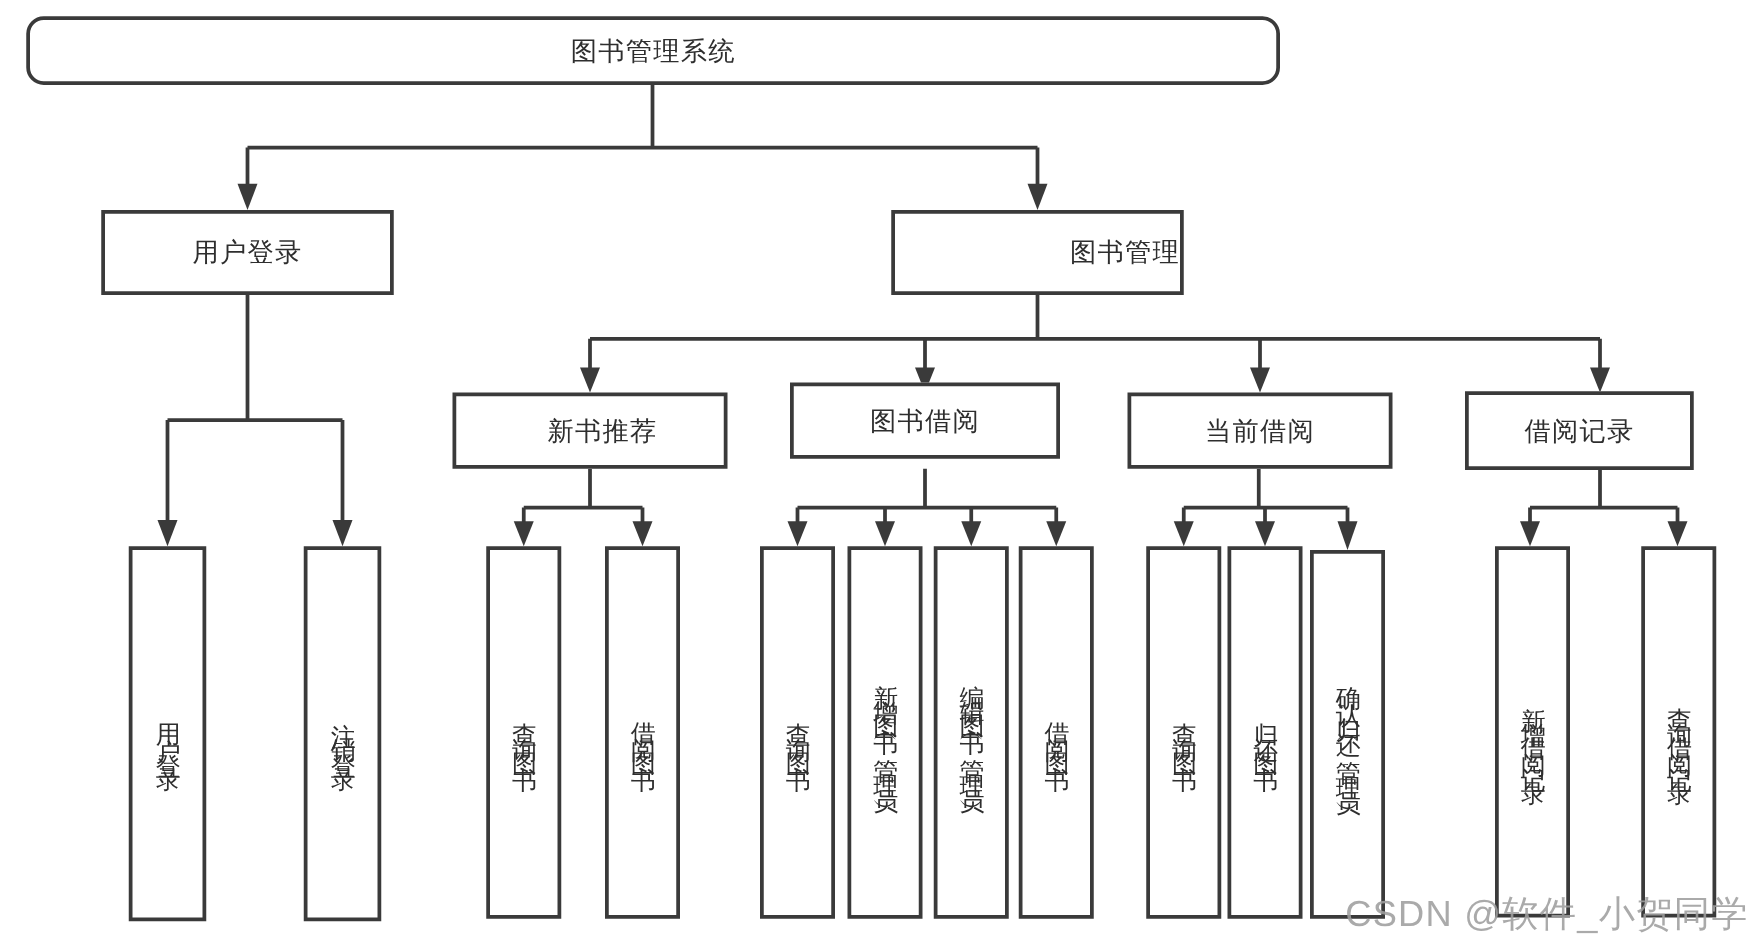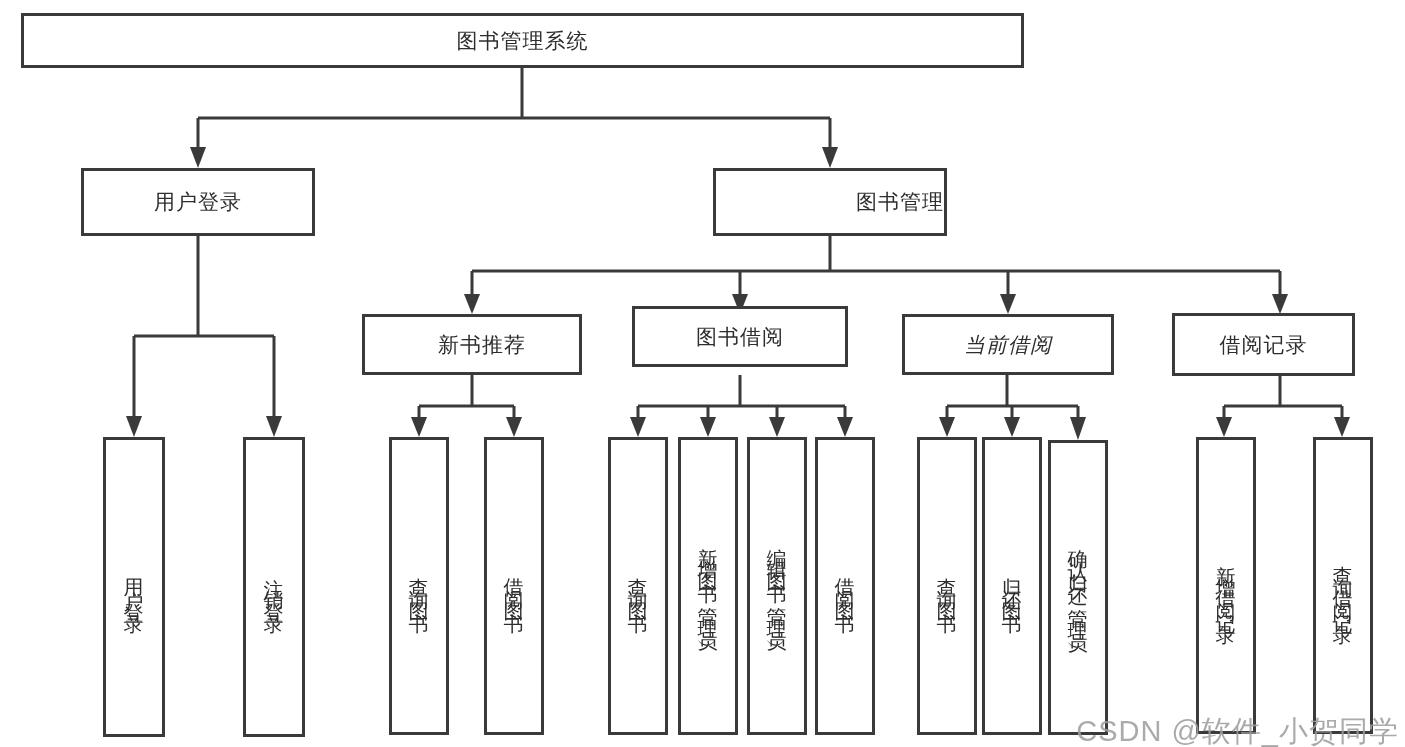--- a/index.html
+++ b/index.html
@@ -96,38 +96,38 @@
 
       <polygon points="939,417 955,417 947,437"></polygon>
       <polygon points="1004,417 1020,417 1012,437"></polygon>
       <polygon points="1070,417 1086,417 1078,440"></polygon>
 
       <polygon points="1216,417 1232,417 1224,437"></polygon>
       <polygon points="1334,417 1350,417 1342,437"></polygon>
     </g>
   </svg>
 
-  <div class="box hbox" style="left:21px;top:13px;width:1003px;height:55px;">
+  <div class="box hbox" style="left:21px;top:13px;width:1003px;height:55px;border-radius:14px;">
     <span>图书管理系统</span>
   </div>
 
   <div class="box hbox" style="left:81px;top:168px;width:234px;height:68px;">
     <span>用户登录</span>
   </div>
   <div class="box hbox" style="left:713px;top:168px;width:234px;height:68px;justify-content:flex-end;">
     <span>图书管理</span>
   </div>
 
   <div class="box hbox" style="left:362px;top:314px;width:220px;height:61px;padding-left:20px;">
     <span>新书推荐</span>
   </div>
   <div class="box hbox" style="left:632px;top:306px;width:216px;height:61px;">
     <span>图书借阅</span>
   </div>
-  <div class="box hbox" style="left:902px;top:314px;width:212px;height:61px;font-style:italic;">
+  <div class="box hbox" style="left:902px;top:314px;width:212px;height:61px;">
     <span>当前借阅</span>
   </div>
   <div class="box hbox" style="left:1172px;top:313px;width:183px;height:63px;">
     <span>借阅记录</span>
   </div>
 
   <div class="box vbox" style="left:103px;top:437px;width:62px;height:300px;">
     <span class="vtext">用户登录</span>
   </div>
   <div class="box vbox" style="left:243px;top:437px;width:62px;height:300px;">

